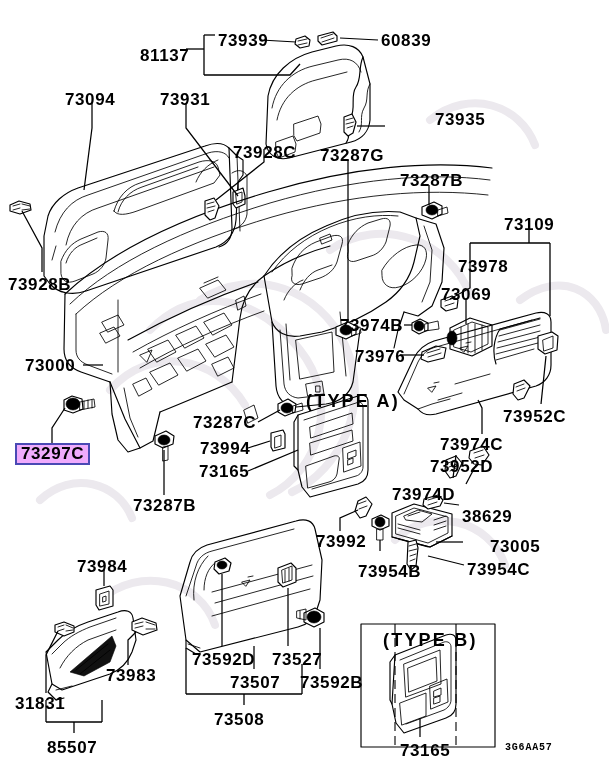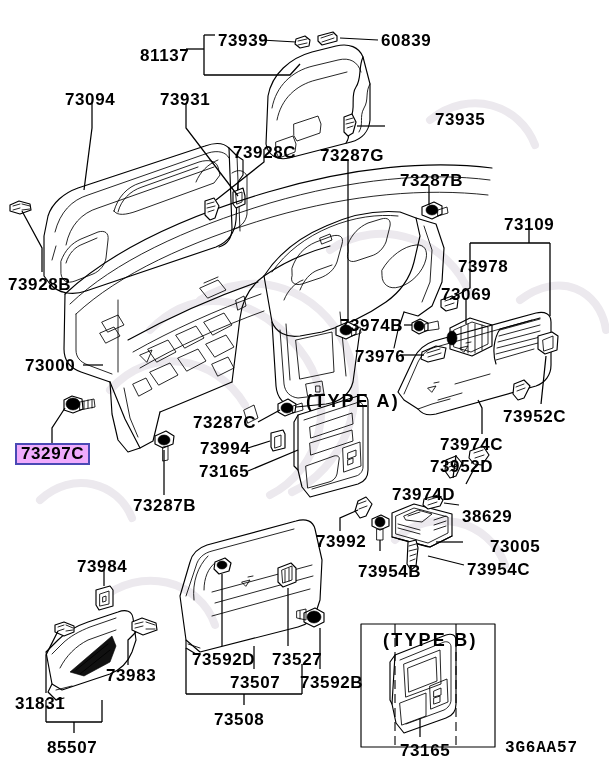--- a/index.html
+++ b/index.html
@@ -21,21 +21,21 @@
     color:#000;
     white-space:nowrap;
     line-height:16px;
   }
   .lbl.type{
     letter-spacing:2.2px;
     font-size:18px;
   }
   .lbl.code{
     font-family:"Liberation Mono", monospace;
-    font-size:16px;
+    font-size:10px;
     font-weight:bold;
     letter-spacing:0.8px;
   }
   .lbl.hl{
     background:#f0abfc;
     border:2px solid #4a4ab4;
     padding:1px 4px;
     box-sizing:border-box;
     color:#000;
   }

